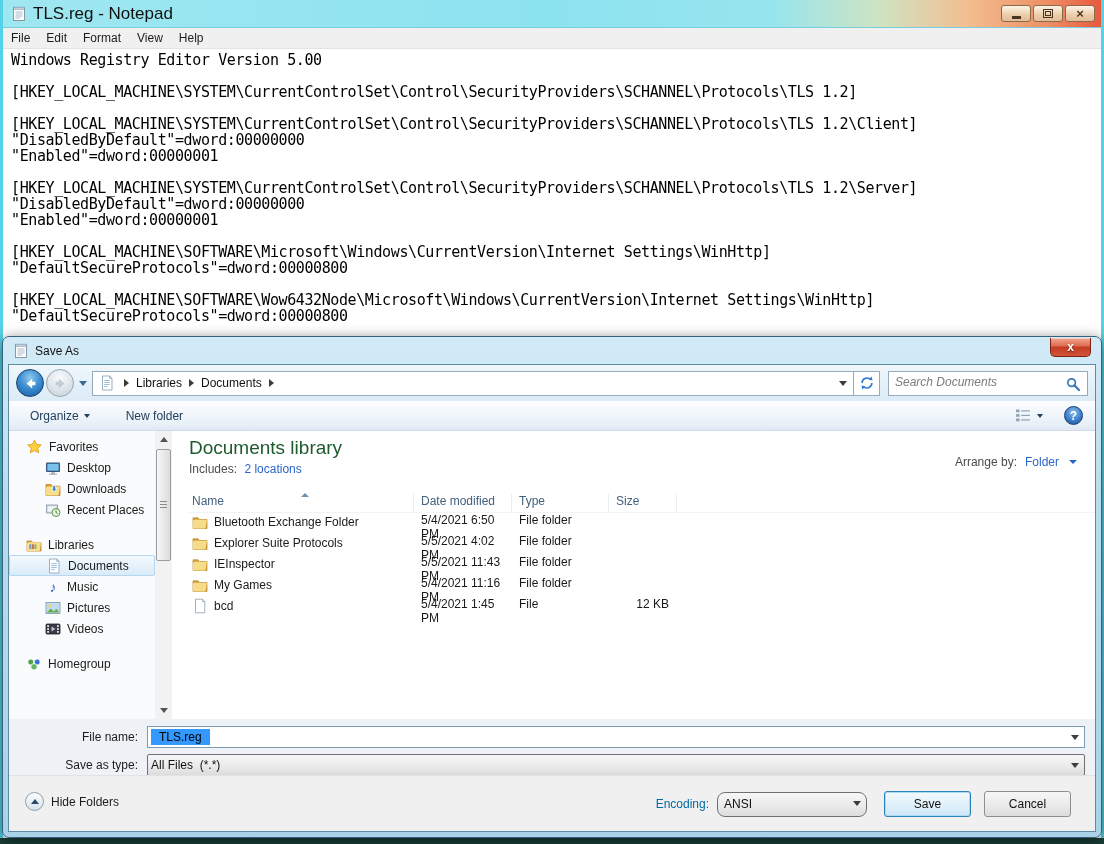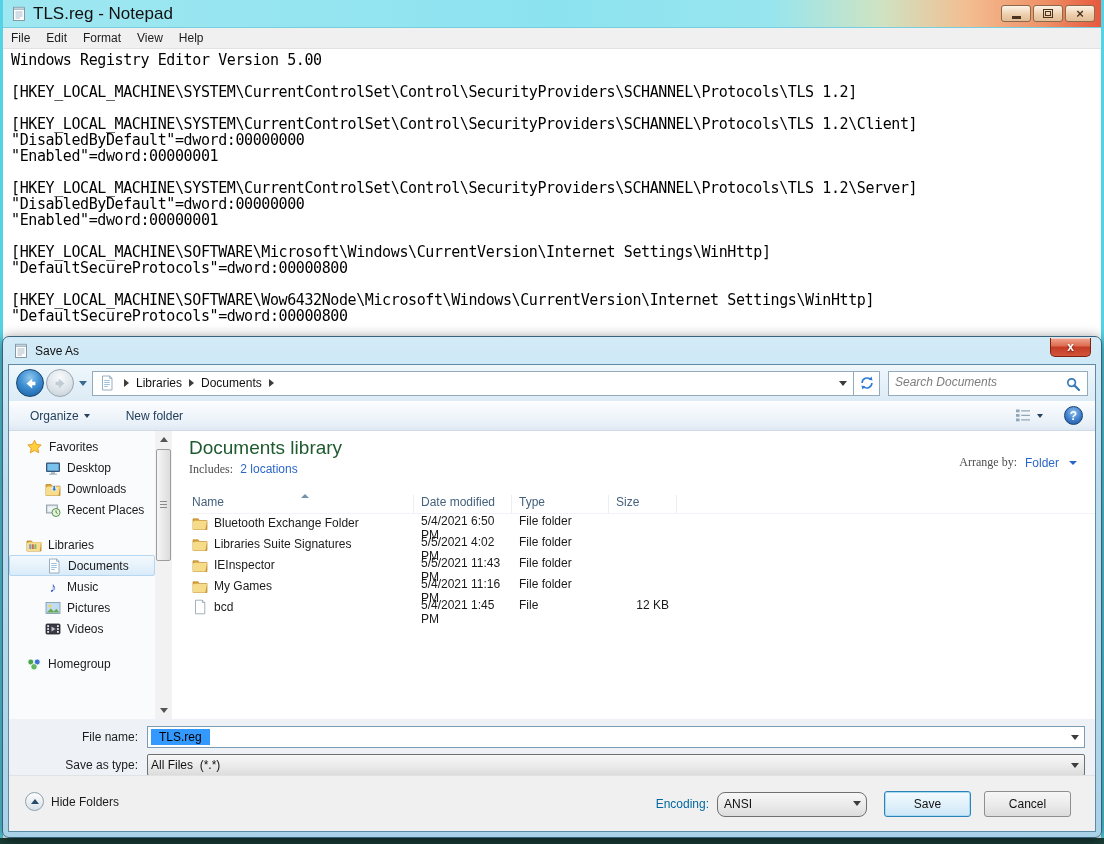--- a/index.html
+++ b/index.html
@@ -93,21 +93,21 @@
   .tri-down { width:0;height:0;border-left:4px solid transparent;border-right:4px solid transparent;border-top:5px solid #555; }
   .sbar-thumb { position:absolute; left:1px; top:18px; width:15px; height:112px; border:1px solid #9d9d9d; border-radius:2px;
     background:linear-gradient(90deg,#f6f6f6,#dcdcdc); }
   .sbar-thumb::after { content:""; position:absolute; left:3px; right:3px; top:50%; height:7px; margin-top:-4px;
     background:repeating-linear-gradient(180deg,#8a8a8a 0 1px,transparent 1px 3px); }
 
   
   .content { flex:1; padding:6px 0 0 17px; position:relative; min-width:0; }
   .lib-title { font-size:19px; color:#1e5a2e; }
   .lib-includes { font-size:12px; margin-top:3px; }
-  .lbl-gray { color:#4c4c4c;font-family:Liberation Serif, serif; }
+  .lbl-gray { color:#4c4c4c; }
   .link { color:#2a66c8; }
   .arrange { position:absolute; right:18px; top:24px; font-size:12px; display:flex; align-items:center; gap:8px; }
   .arr-caret { width:0;height:0;border-left:4px solid transparent;border-right:4px solid transparent;border-top:4px solid #2a66c8; margin-left:2px; }
 
   .cols { display:flex; margin-top:14px; height:23px; align-items:flex-end; border-bottom:1px solid #f0f4f8; position:relative; }
   .col-cell { font-size:12px; color:#44617e; padding:0 0 4px 7px; border-right:1px solid #e7eef4; }
   .c-name { width:225px; position:relative; padding-left:3px; }
   .c-date { width:98px; } .c-type { width:97px; } .c-size { width:68px; }
   .sort-up { position:absolute; left:112px; top:-1px; width:0; height:0;
     border-left:4px solid transparent; border-right:4px solid transparent; border-bottom:4px solid #7292ac; }
@@ -452,21 +452,21 @@
               <div class="f-size"></div>
             </div>
             <div class="frow">
               <div class="f-name">
                 <span class="icon ">
                   <svg width="16" height="16" viewBox="0 0 16 16">
                     <path d="M1 3.8h5.1l1.3 1.7H15v9H1z" fill="#d9a33c" stroke="#b8872a" stroke-width=".7"></path>
                     <path d="M1 14.5V6.6l2-.9h12l-1.7 8.8z" fill="#f6dc88"></path>
                   </svg>
                 </span>
-                <span>Libraries Suite Signatures</span>
+                <span>Explorer Suite Protocols</span>
               </div>
               <div class="f-date">5/5/2021 4:02 PM</div>
               <div class="f-type">File folder</div>
               <div class="f-size"></div>
             </div>
             <div class="frow">
               <div class="f-name">
                 <span class="icon ">
                   <svg width="16" height="16" viewBox="0 0 16 16">
                     <path d="M1 3.8h5.1l1.3 1.7H15v9H1z" fill="#d9a33c" stroke="#b8872a" stroke-width=".7"></path>

